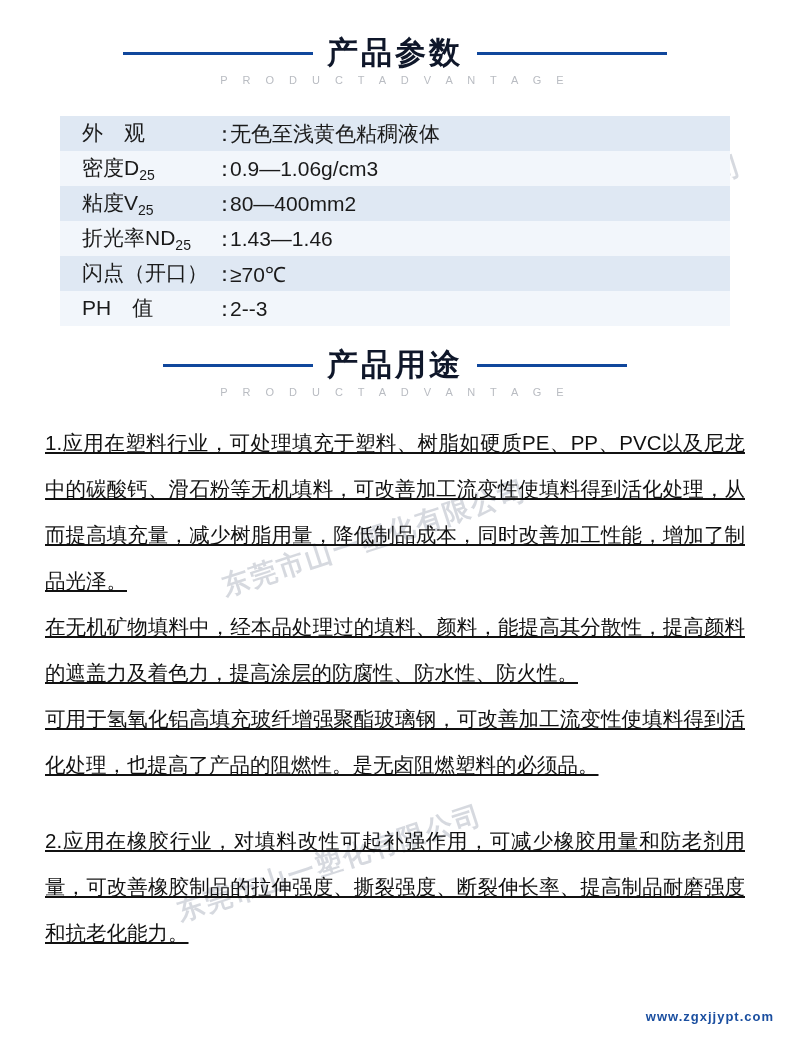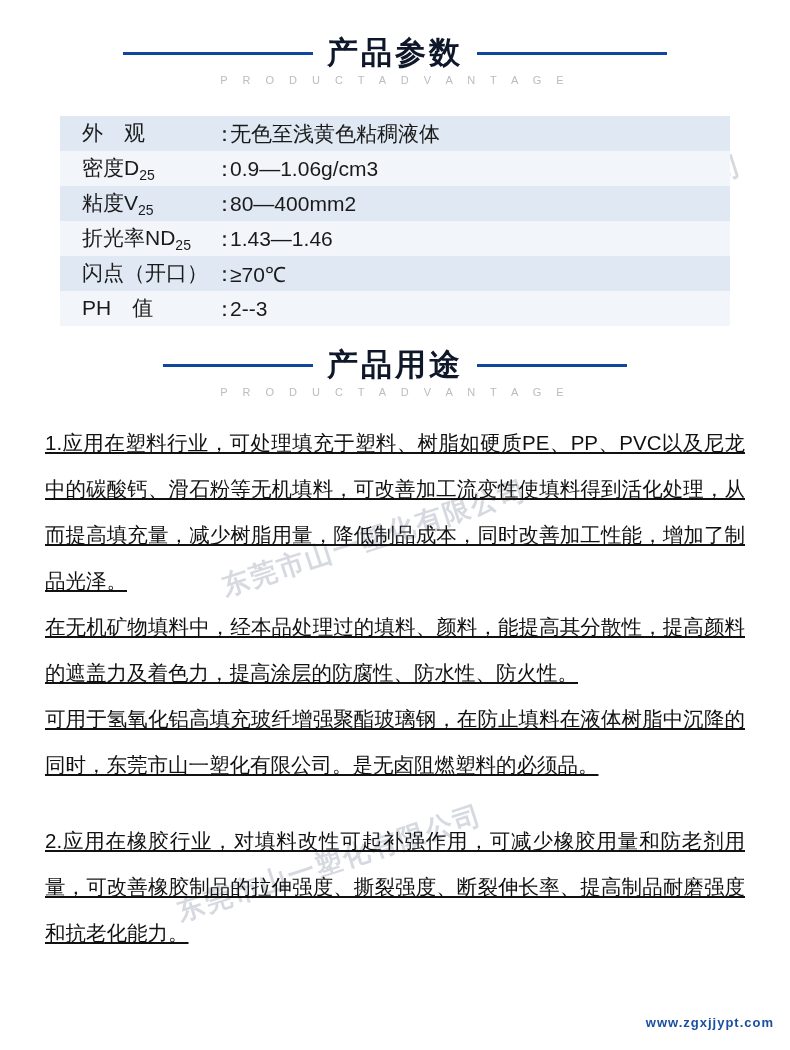--- a/index.html
+++ b/index.html
@@ -131,21 +131,21 @@
     color: #111;
     letter-spacing: 0px;
     text-indent: 0;
     text-decoration: underline;
   }
   .gap { height: 30px; }
 
   .footer-url {
     position: absolute;
     right: 16px;
-    bottom: 20px;
+    bottom: 26px;
     color: #1b4fa0;
     font-size: 13px;
     letter-spacing: 1px;
     font-family: "Liberation Sans", sans-serif;
     font-weight: bold;
     z-index: 7;
   }
 
   .sec1-wrap { padding-top: 36px; }
   .sec2-wrap { padding-top: 22px; }
@@ -230,21 +230,21 @@
         <div class="head-rule short"></div>
         <div class="head-title">产品用途</div>
         <div class="head-rule short"></div>
       </div>
       <div class="head-sub">P R O D U C T   A D V A N T A G E</div>
     </div>
 
     <div class="usage">
       <p>1.应用在塑料行业，可处理填充于塑料、树脂如硬质PE、PP、PVC以及尼龙中的碳酸钙、滑石粉等无机填料，可改善加工流变性使填料得到活化处理，从而提高填充量，减少树脂用量，降低制品成本，同时改善加工性能，增加了制品光泽。</p>
       <p>在无机矿物填料中，经本品处理过的填料、颜料，能提高其分散性，提高颜料的遮盖力及着色力，提高涂层的防腐性、防水性、防火性。</p>
-      <p>可用于氢氧化铝高填充玻纤增强聚酯玻璃钢，在防止填料在液体树脂中沉降的同时，东莞市山一塑化有限公司。是无卤阻燃塑料的必须品。</p>
+      <p>可用于氢氧化铝高填充玻纤增强聚酯玻璃钢，可改善加工流变性使填料得到活化处理，也提高了产品的阻燃性。是无卤阻燃塑料的必须品。</p>
       <div class="gap"></div>
       <p>2.应用在橡胶行业，对填料改性可起补强作用，可减少橡胶用量和防老剂用量，可改善橡胶制品的拉伸强度、撕裂强度、断裂伸长率、提高制品耐磨强度和抗老化能力。</p>
     </div>
   </div>
 
   <div class="footer-url">www.zgxjjypt.com</div>
 
 </div>
 
 </body></html>

